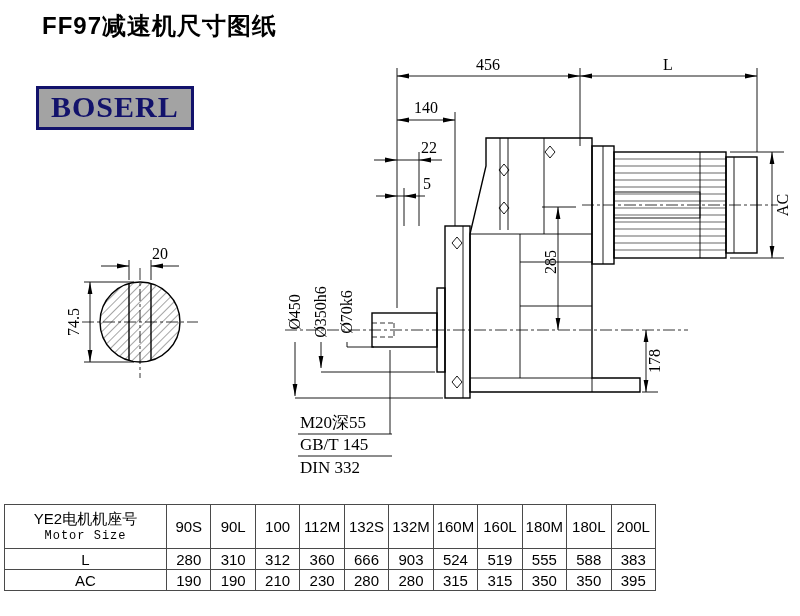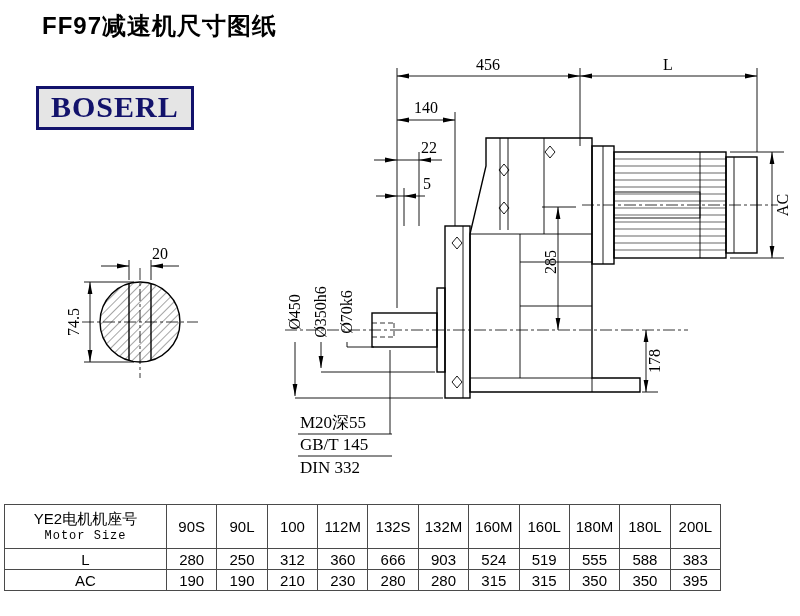--- a/index.html
+++ b/index.html
@@ -3,33 +3,33 @@
 <meta charset="utf-8">
 <style>
   * { margin:0; padding:0; box-sizing:border-box; }
   html,body { width:800px; height:616px; }
   body { background:#fff; font-family:"Liberation Sans",sans-serif; position:relative; overflow:hidden; color:#000; }
   .page { position:relative; width:800px; height:616px; background:#fff; }
 
   .title { position:absolute; left:42px; top:10px; font-size:24px; font-weight:bold; letter-spacing:1px; white-space:nowrap; }
   .logo { position:absolute; left:36px; top:86px; border:3px solid #12126b; color:#12126b;
           font-family:"Liberation Serif",serif; font-weight:bold; font-size:30px;
-          padding:1px 12px 4px 12px; letter-spacing:1px; background:#e5e5e5; line-height:1.1; }
+          padding:1px 12px 4px 12px; letter-spacing:1px; background:#a3a3a3; line-height:1.1; }
 
   svg.drawing { position:absolute; left:0; top:0; }
   .ol  { fill:none; stroke:#000; stroke-width:1.4; }
   .tl  { fill:none; stroke:#000; stroke-width:0.9; }
   .fin { fill:none; stroke:#000; stroke-width:0.6; }
   .dl  { fill:none; stroke:#000; stroke-width:0.9; }
   .cl  { fill:none; stroke:#000; stroke-width:0.8; stroke-dasharray:12 3 3 3; }
   .hl  { fill:none; stroke:#000; stroke-width:0.8; stroke-dasharray:5 3; }
   .dt  { font-family:"Liberation Serif",serif; font-size:16px; fill:#000; }
   .nt  { font-family:"Liberation Serif",serif; font-size:17px; fill:#000; }
 
-  table.dim-table { position:absolute; left:4px; top:504px; width:717px; border-collapse:collapse; table-layout:fixed; background:#fff;padding-left:40px; }
+  table.dim-table { position:absolute; left:4px; top:504px; width:652px; border-collapse:collapse; table-layout:fixed; background:#fff;padding-left:40px; }
   table.dim-table td { border:1px solid #4a4a4a; text-align:center; vertical-align:middle; font-size:15px; padding:0; }
   table.dim-table tr.hdr-row td { height:44px; }
   table.dim-table tr.data-row td { height:21px; }
   td.label-cell { text-align:left; padding-left:8px; }
   .hdr-cn { font-size:15px; }
   .hdr-en { font-family:"Liberation Mono",monospace; font-size:12px; letter-spacing:1px; }
 </style>
 </head>
 <body>
 
@@ -198,21 +198,21 @@
         <td>132M</td>
         <td>160M</td>
         <td>160L</td>
         <td>180M</td>
         <td>180L</td>
         <td>200L</td>
       </tr>
       <tr class="data-row">
         <td>L</td>
         <td>280</td>
-        <td>250</td>
+        <td>310</td>
         <td>312</td>
         <td>360</td>
         <td>666</td>
         <td>903</td>
         <td>524</td>
         <td>519</td>
         <td>555</td>
         <td>588</td>
         <td>383</td>
       </tr>

